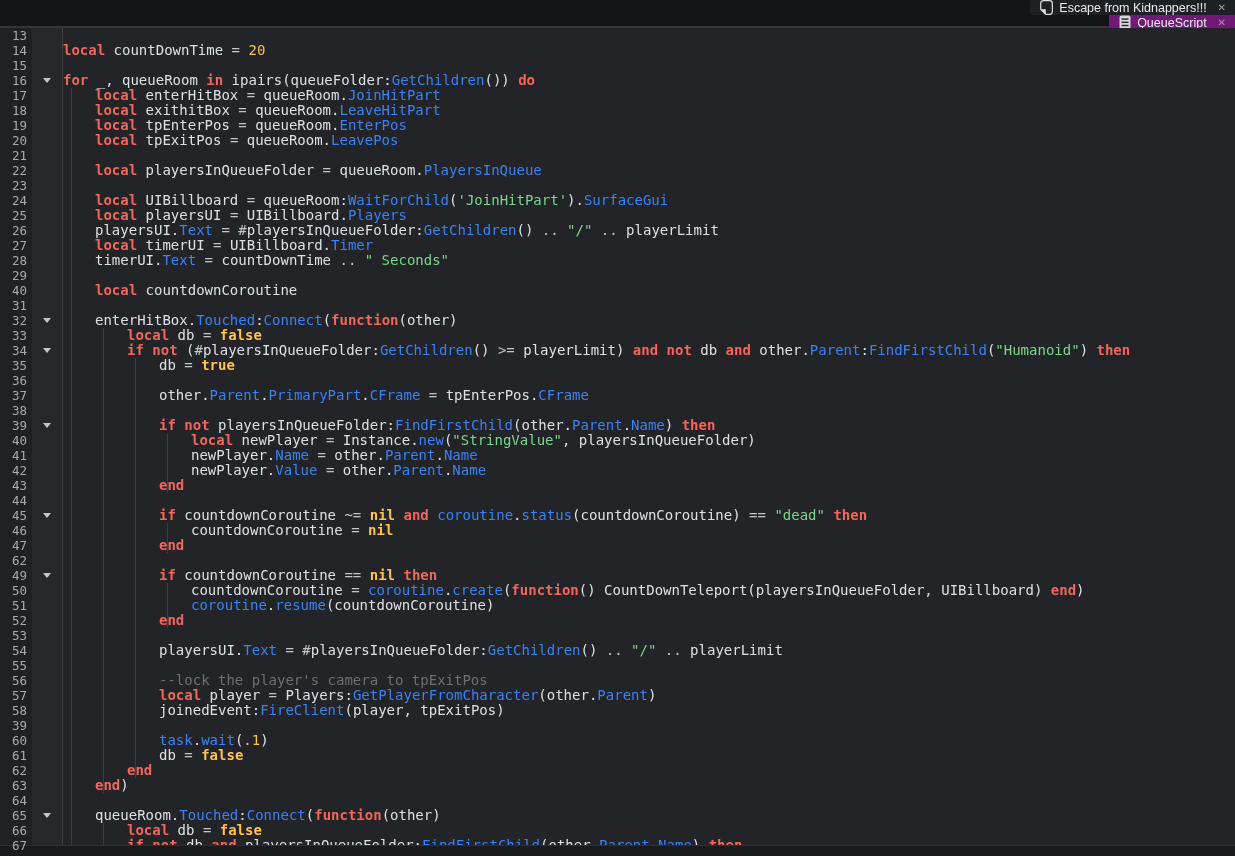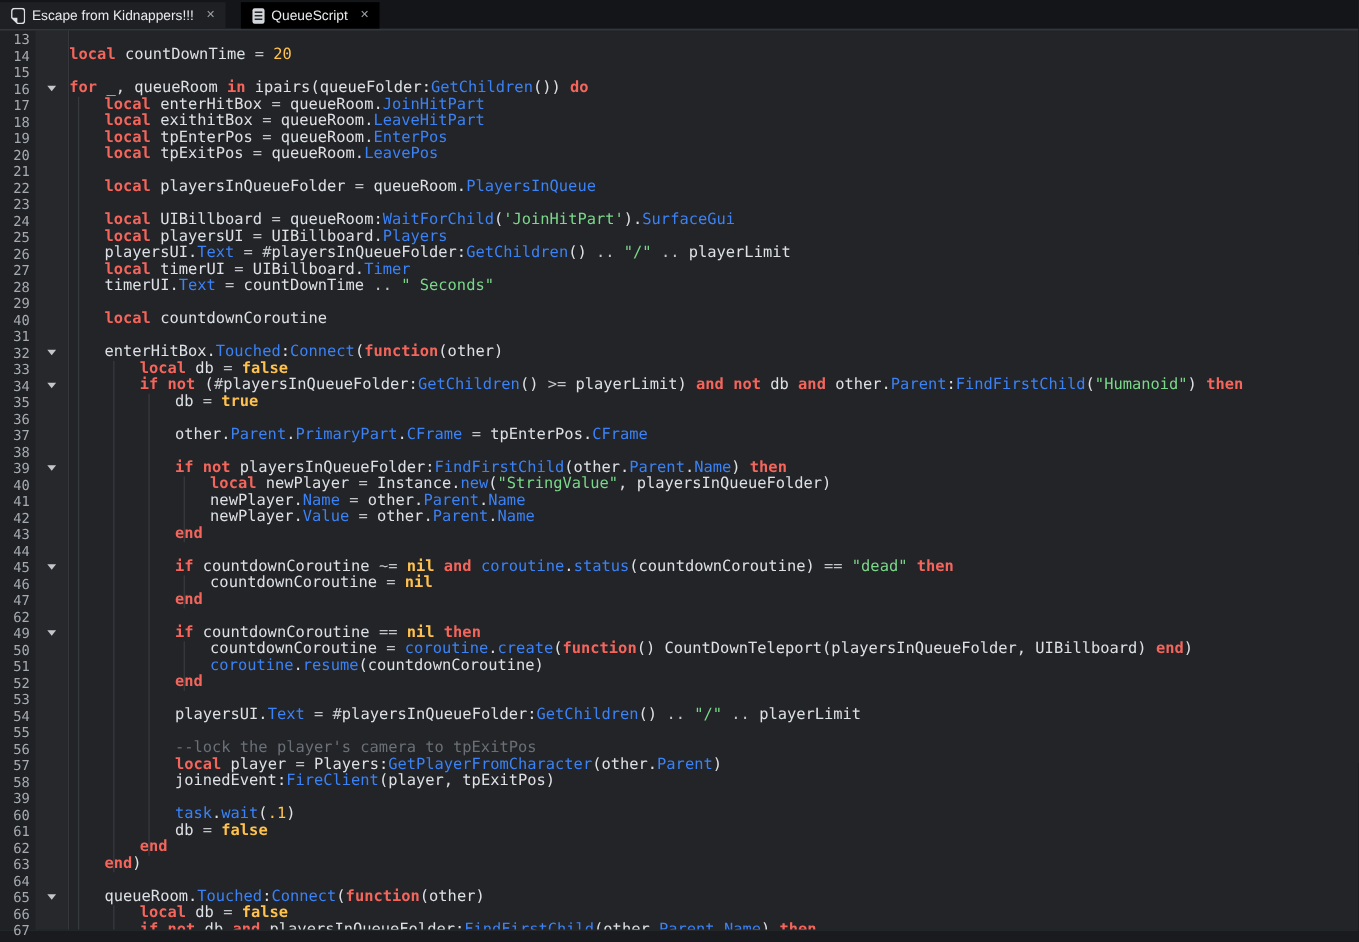--- a/index.html
+++ b/index.html
@@ -2,26 +2,26 @@
 <html><head>
 <meta charset="utf-8">
 <style>
   html,body{margin:0;padding:0;}
   body{
     width:1235px;height:856px;overflow:hidden;
     background:#141518;
     font-family:"DejaVu Sans Mono",monospace;
   }
   
-  .tabbar{height:26px;display:flex;align-items:flex-end;background:#141518;}
+  .tabbar{height:26px;display:flex;align-items:flex-end;background:#141518;flex-direction:column;}
   .tab{
     height:24px;display:flex;align-items:center;gap:6px;
     padding:0 9px 0 10px;background:#1e2023;cursor:default;
   }
-  .tab.active{background:#000000;align-items:center;}
+  .tab.active{background:#701a75;align-items:center;}
   .tab-label{
     font-family:"Liberation Sans",sans-serif;font-size:12.5px;color:#e8eaec;
     white-space:nowrap;
   }
   .tab-close{
     color:#9aa0a6;font-size:10px;line-height:10px;margin-left:5px;
     font-family:"DejaVu Sans",sans-serif;
   }
   .bar-border{height:2px;background:#33363b;}
   

